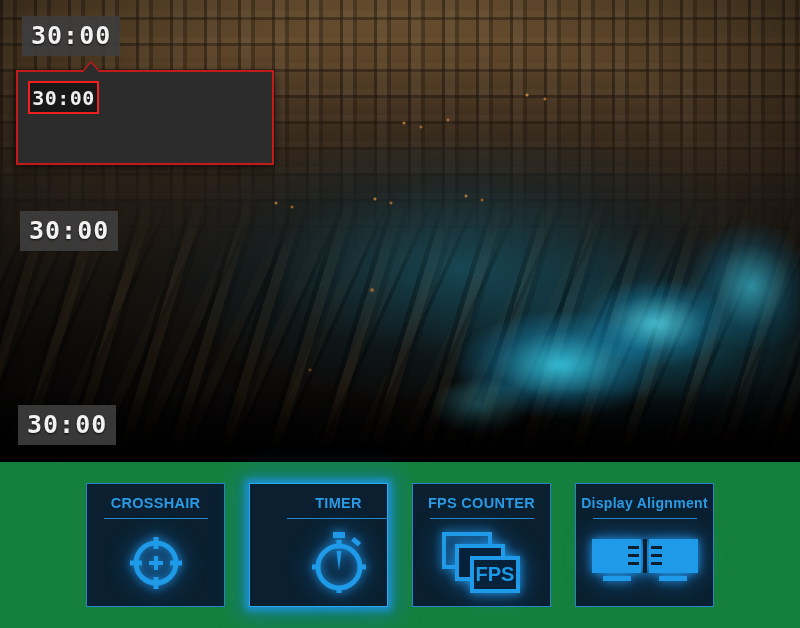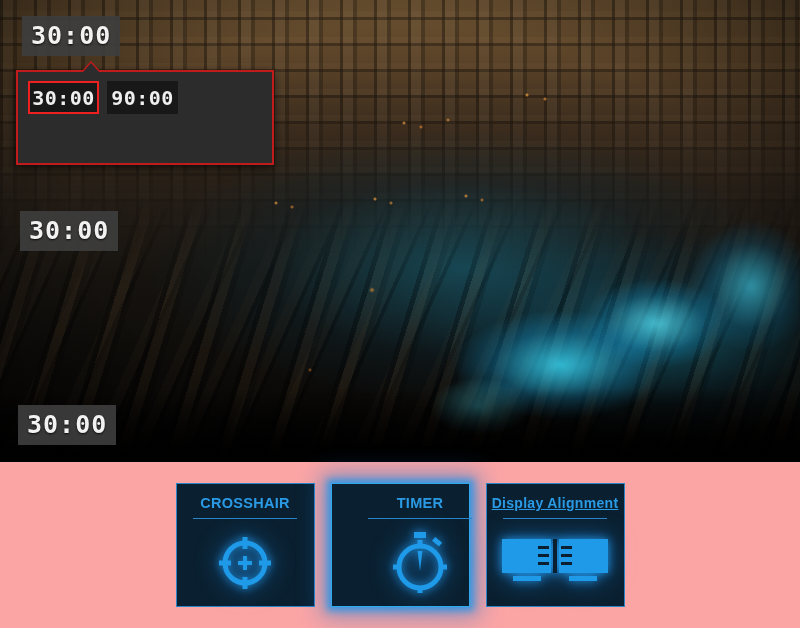--- a/index.html
+++ b/index.html
@@ -122,23 +122,23 @@
     font-weight:bold; font-size:20px; letter-spacing:0.5px;
     display:flex; align-items:center; justify-content:center;
     border:2px solid transparent;
     cursor:pointer;
   }
   .preset-option.selected { border-color:#ee2020; }
 
   
   #toolbar {
     position:absolute; left:0; top:462px; width:800px; height:166px;
-    background:#fca5a5;
+    background:#15803d;
     display:flex; align-items:center; justify-content:center;
-    gap:16px;
+    gap:24px;
   }
   .tool-button {
     position:relative;
     width:139px; height:124px;
     background:#0a2030;
     border:1px solid #2a84c8;
     display:flex; flex-direction:column; align-items:center;
     padding-top:11px;
     cursor:pointer;
   }
@@ -147,21 +147,21 @@
     box-shadow:0 0 7px 4px rgba(30,150,235,.78), 0 0 22px 10px rgba(20,120,210,.45);
     padding-left:40px;
   }
   .tool-label {
     color:#2a9ae5;
     font-size:14.5px;
     font-weight:bold;
     letter-spacing:.3px;
     white-space:nowrap;
   }
-  .tool-button.mixedcase .tool-label { font-size:14px;text-decoration:underline; }
+  .tool-button.mixedcase .tool-label { font-size:14px; }
   .tool-divider {
     width:104px; height:1px; background:#2a84c8; margin-top:7px;
   }
   .tool-icon {
     flex:1; display:flex; align-items:center; justify-content:center;
     width:100%;
     filter:drop-shadow(0 0 5px rgba(35,160,245,.85)) drop-shadow(0 0 11px rgba(25,130,225,.55));
   }
   .tool-icon svg { display:block; }
   .fps-text {
@@ -186,21 +186,20 @@
     <div class="timer-badge" id="badge-top">30:00</div>
 
     <div class="timer-badge" id="badge-mid">30:00</div>
 
     <div class="timer-badge" id="badge-bottom">30:00</div>
 
     <div id="timer-popup">
       <div id="timer-popup-pointer"></div>
       <div class="preset-grid" id="preset-grid">
           <div class="preset-option selected">30:00</div>
-          <div class="preset-option">90:00</div>
         </div>
     </div>
   </div>
 
   <div id="toolbar">
       <div class="tool-button">
         <div class="tool-label">CROSSHAIR</div>
         <div class="tool-divider"></div>
         <div class="tool-icon">
           <svg width="62" height="62" viewBox="0 0 62 62">
@@ -220,20 +219,32 @@
         <div class="tool-icon">
           <svg width="62" height="64" viewBox="0 0 62 64">
       <rect x="25" y="1" width="12" height="6" fill="#1e9ae8"></rect>
       <rect x="44" y="8" width="9" height="5" fill="#1e9ae8" transform="rotate(40 48 10)"></rect>
       <circle cx="31" cy="36" r="21" fill="none" stroke="#1e9ae8" stroke-width="5"></circle>
       <line x1="31" y1="9" x2="31" y2="16" stroke="#1e9ae8" stroke-width="5"></line>
       <line x1="31" y1="56" x2="31" y2="62" stroke="#1e9ae8" stroke-width="5"></line>
       <line x1="4" y1="36" x2="11" y2="36" stroke="#1e9ae8" stroke-width="5"></line>
       <line x1="51" y1="36" x2="58" y2="36" stroke="#1e9ae8" stroke-width="5"></line>
       <polygon points="31,40 28.6,20 33.4,20" fill="#1e9ae8"></polygon>
+    </svg>
+        </div>
+      </div>
+      <div class="tool-button">
+        <div class="tool-label">FPS COUNTER</div>
+        <div class="tool-divider"></div>
+        <div class="tool-icon">
+          <svg width="80" height="62" viewBox="0 0 80 62">
+      <rect x="2" y="2" width="46" height="33" fill="none" stroke="#1e9ae8" stroke-width="4"></rect>
+      <rect x="15" y="14" width="46" height="33" fill="#06223a" stroke="#1e9ae8" stroke-width="4"></rect>
+      <rect x="30" y="26" width="46" height="33" fill="#06223a" stroke="#1e9ae8" stroke-width="4"></rect>
+      <text class="fps-text" x="53" y="49" text-anchor="middle">FPS</text>
     </svg>
         </div>
       </div>
       <div class="tool-button mixedcase">
         <div class="tool-label">Display Alignment</div>
         <div class="tool-divider"></div>
         <div class="tool-icon">
           <svg width="108" height="56" viewBox="0 0 108 56">
       <rect x="1" y="4" width="49" height="34" fill="#1e9ae8"></rect>
       <rect x="58" y="4" width="49" height="34" fill="#1e9ae8"></rect>

